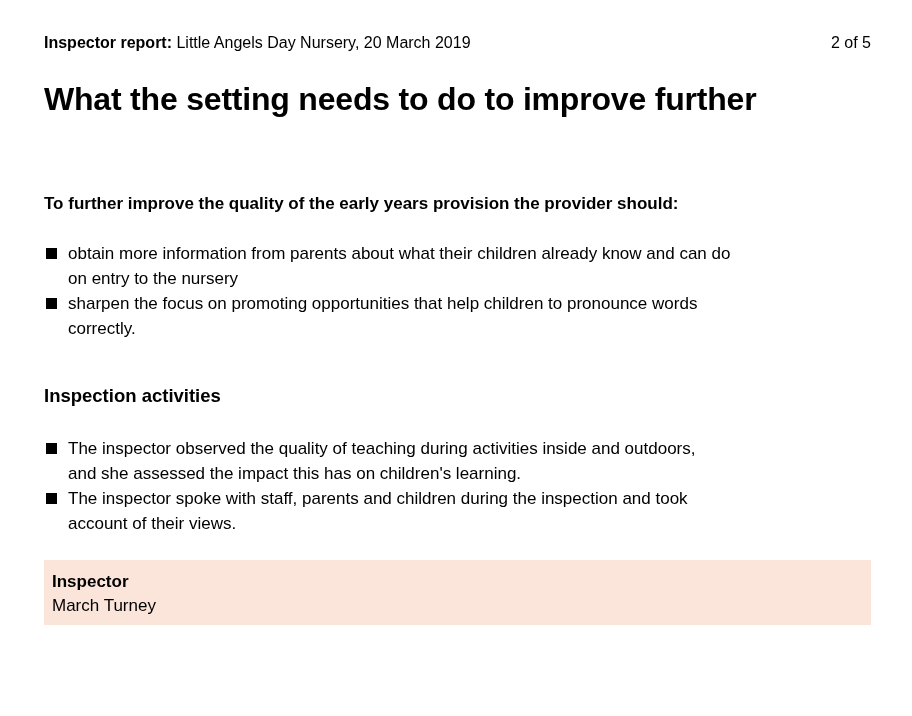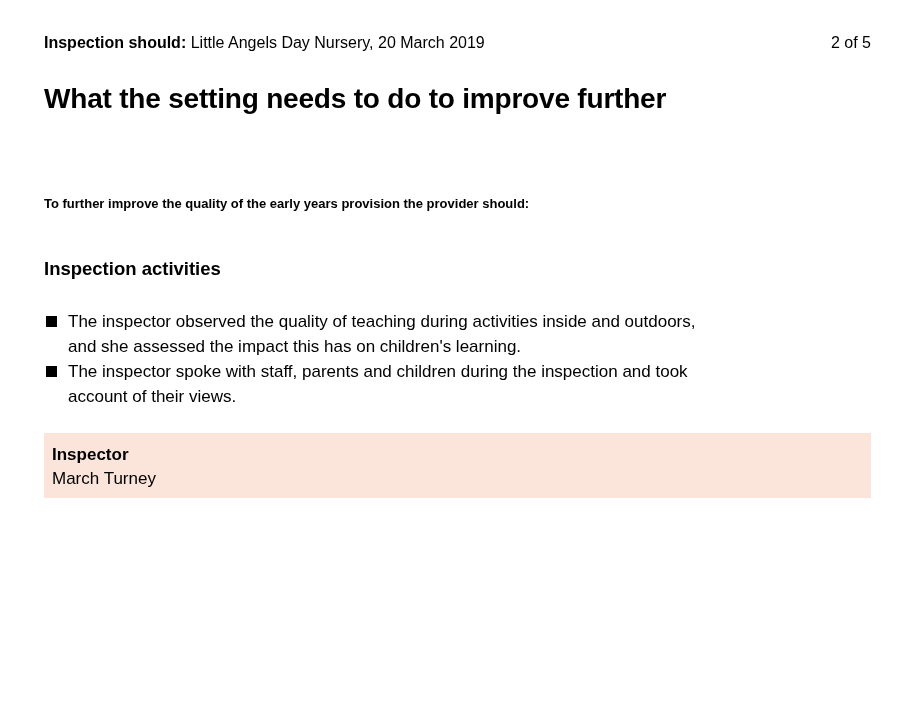--- a/index.html
+++ b/index.html
@@ -25,30 +25,30 @@
     font-size: 16px;
     line-height: 18px;
   }
   .report-header .hdr-left { white-space: nowrap; }
   .report-header .hdr-label { font-weight: bold; }
   .report-header .hdr-page { font-weight: normal; white-space: nowrap; }
 
   
   .main-heading {
     margin-top: 33px;
-    font-size: 28px;
+    font-size: 32px;
     font-weight: bold;
     letter-spacing: -0.2px;
     line-height: 28px;
   }
 
   
   .improve-heading {
     margin-top: 80px;
-    font-size: 13px;
+    font-size: 17px;
     font-weight: bold;
     line-height: 21px;
   }
 
   ul.square-list {
     list-style: none;
     margin-top: 27px;
   }
   ul.square-list li {
     position: relative;
@@ -89,30 +89,36 @@
   }
   .inspector-box .inspector-label { font-weight: bold; }
 </style>
 </head>
 <body>
 
 <div class="page">
 
   <div class="report-header">
     <div class="hdr-left">
-      <span class="hdr-label">Inspection should:</span>
+      <span class="hdr-label">Inspector report:</span>
       <span class="hdr-doc">Little Angels Day Nursery, 20 March 2019</span>
     </div>
     <div class="hdr-page">2 of 5</div>
   </div>
 
   <h1 class="main-heading">What the setting needs to do to improve further</h1>
 
   <h2 class="improve-heading">To further improve the quality of the early years provision the provider should:</h2>
 
+  <ul class="square-list">
+    <li>obtain more information from parents about what their children already know and can do
+on entry to the nursery</li>
+    <li>sharpen the focus on promoting opportunities that help children to pronounce words
+correctly.</li>
+  </ul>
 
   <h2 class="activities-heading">Inspection activities</h2>
 
   <ul class="square-list activities">
     <li>The inspector observed the quality of teaching during activities inside and outdoors,
 and she assessed the impact this has on children's learning.</li>
     <li>The inspector spoke with staff, parents and children during the inspection and took
 account of their views.</li>
   </ul>
 

